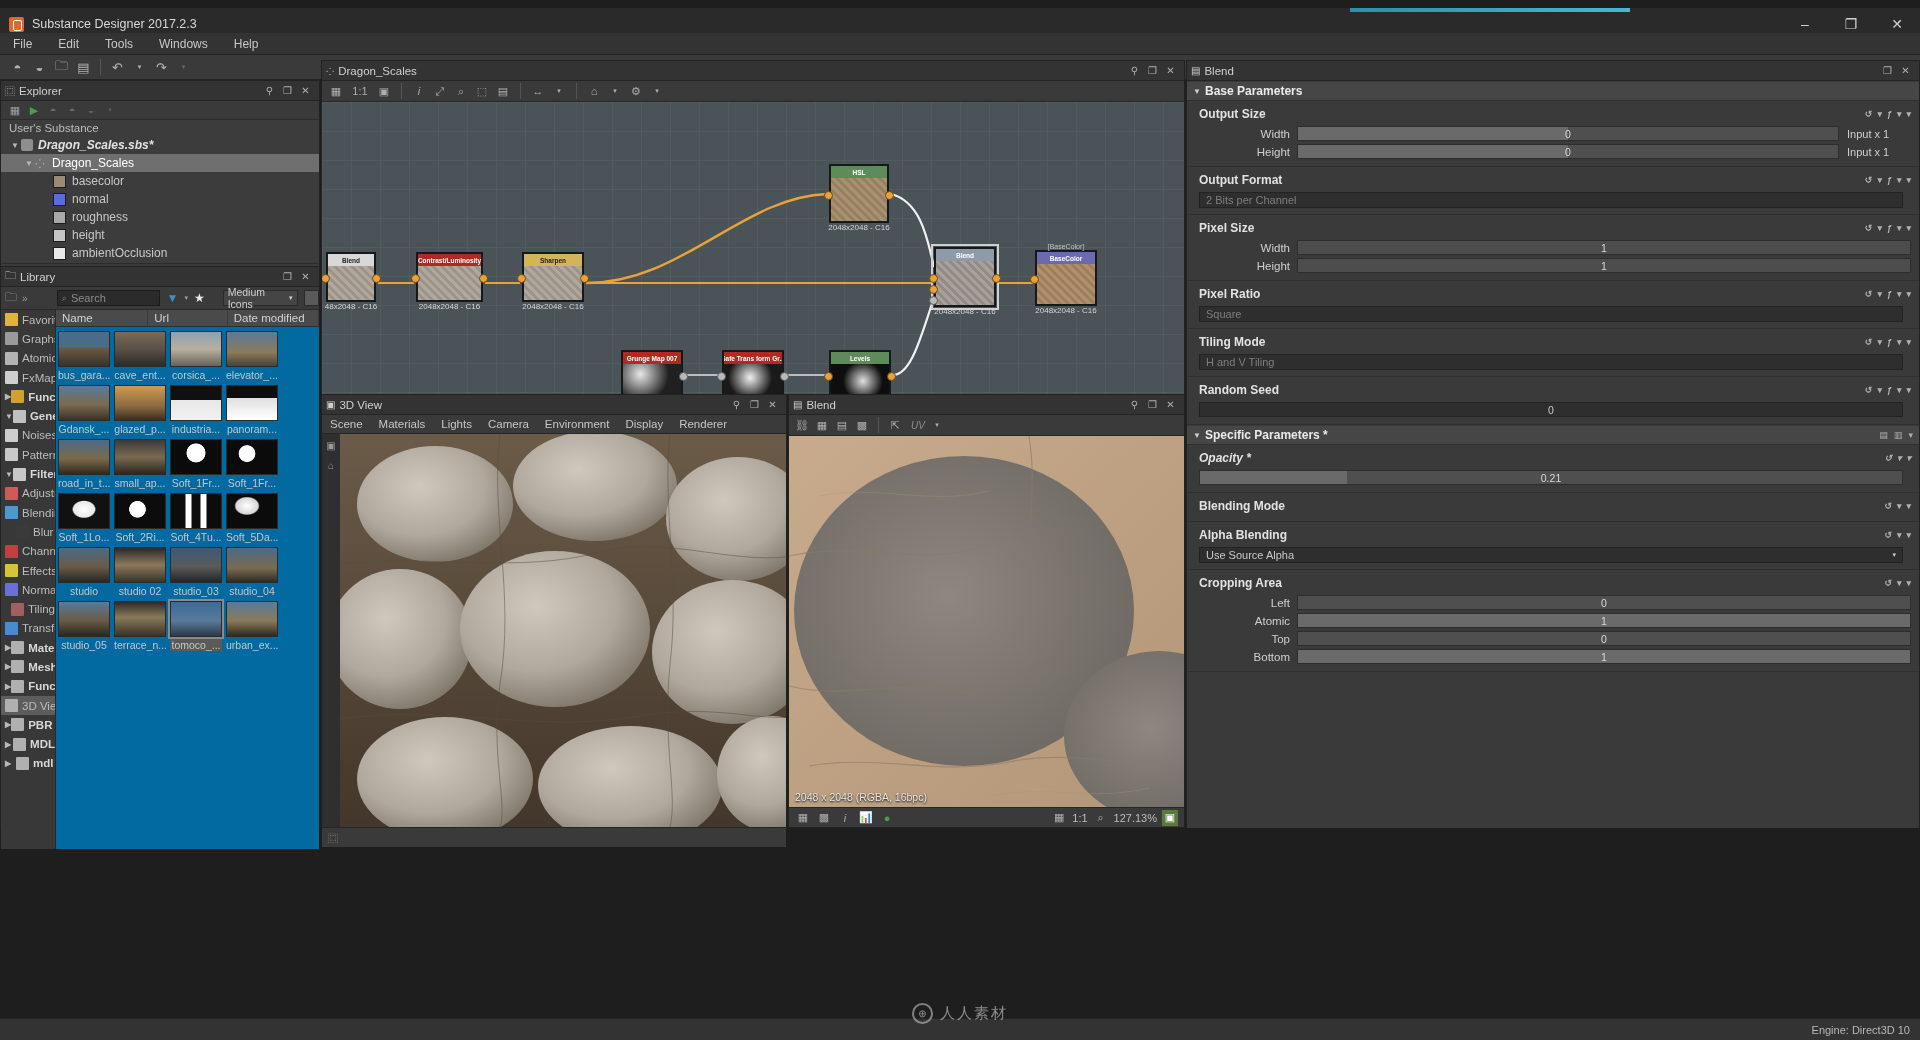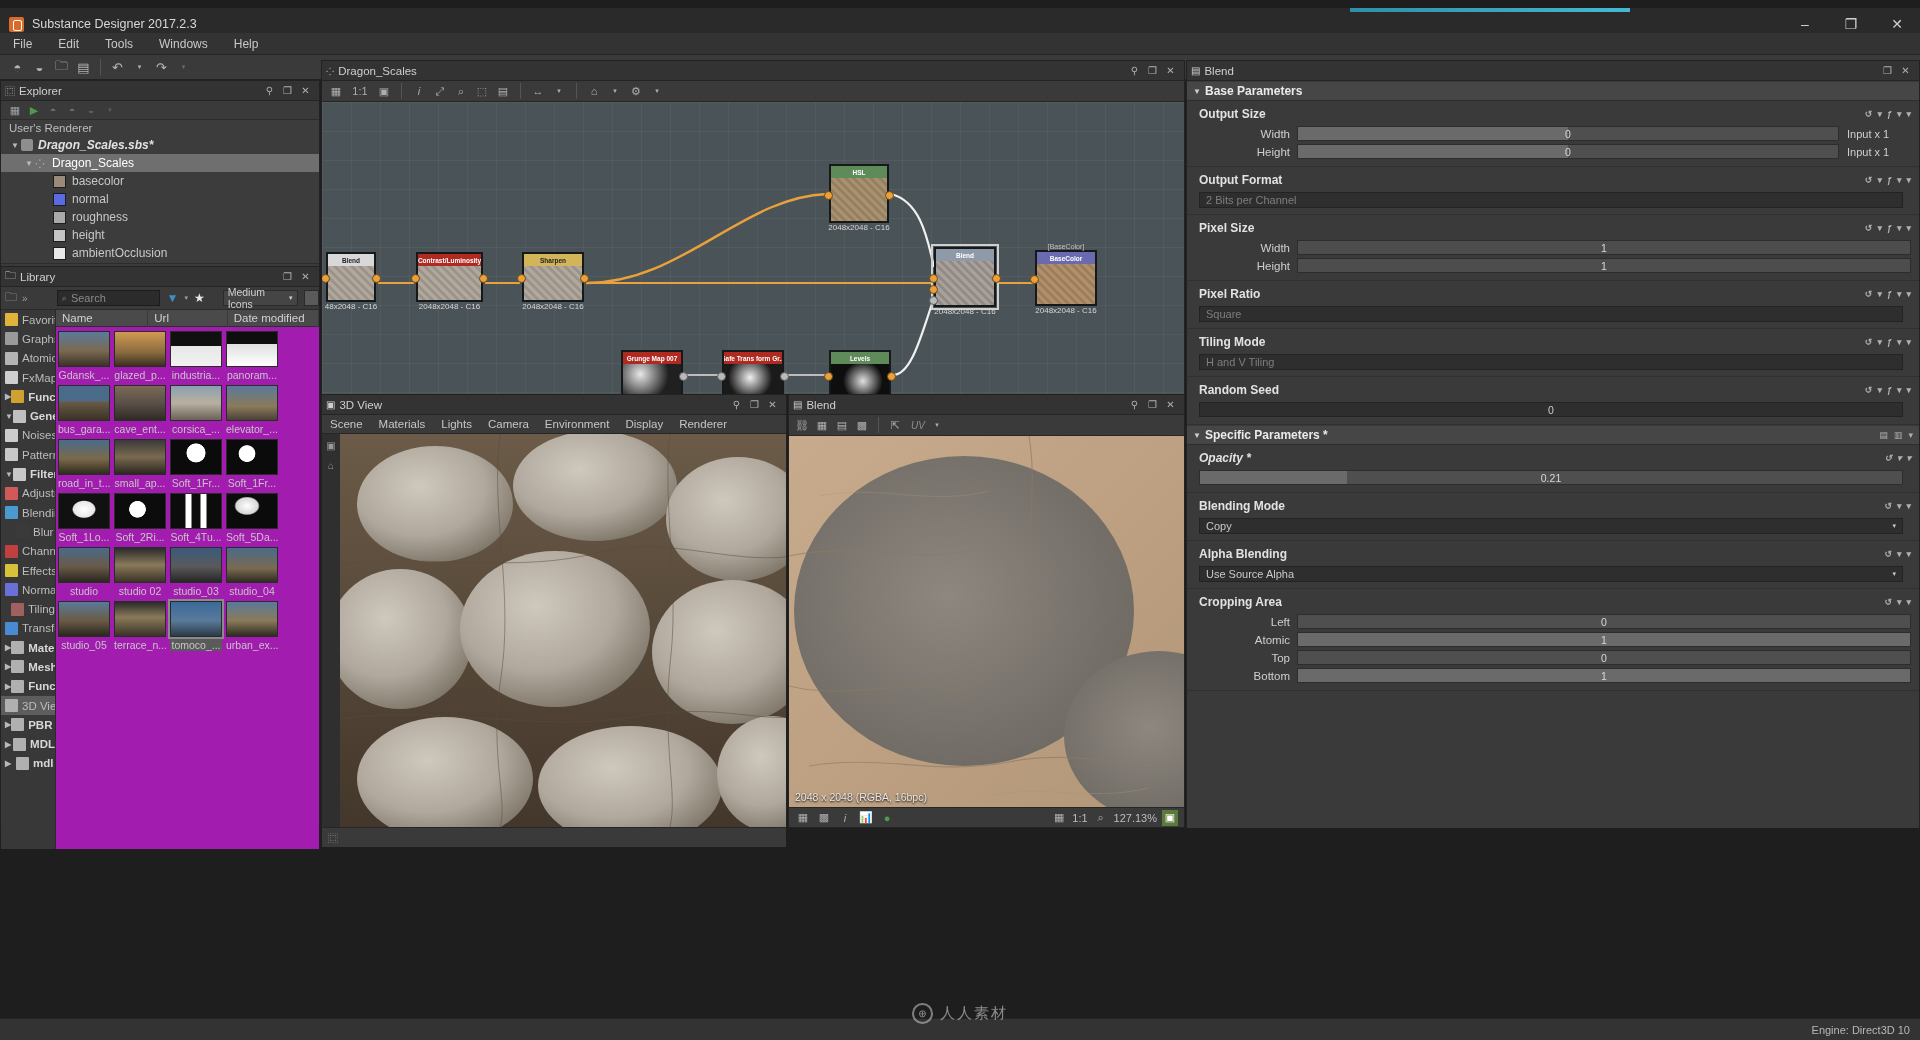--- a/index.html
+++ b/index.html
@@ -117,21 +117,21 @@
   }
   .grid-btn { width: 16px; height: 16px; background: #5a5a5a; border: 1px solid #2a2a2a; }
   .lib-main { display: flex; height: 539px; }
   .lib-cats { width: 55px; background: #383838; overflow: hidden; border-right: 1px solid #2a2a2a; }
   .cat-row { display:flex; align-items:center; height: 19.3px; padding-left: 4px; font-size: 11.5px;
              color: #bcbcbc; white-space: nowrap; overflow: hidden; }
   .cat-row.bold { font-weight: bold; color: #d8d8d8; }
   .cat-row.sel { background: #5d5d5d; }
   .cat-arrow { width: 11px; font-size: 8px; color: #b8b8b8; }
   .cat-ico { width: 13px; height: 13px; margin-right: 4px; flex: 0 0 auto; border-radius: 1px; }
-  .lib-content { flex: 1; background: #a21caf; overflow: hidden; }
+  .lib-content { flex: 1; background: #0369a1; overflow: hidden; }
   .lib-cols {
     height: 17px; background: #4a4a4a; display: flex; align-items: center;
     border-bottom: 1px solid #2e2e2e; font-size: 11.5px; color: #d2d2d2;
   }
   .lib-col { padding-left: 6px; border-right: 1px solid #3a3a3a; height: 17px; line-height: 17px; }
   .tile-grid { padding: 2px 0 0 0; }
   .tile-row { display: flex; }
   .tile { width: 52px; margin: 2px 2px; }
   .tile-img { width: 52px; height: 36px; border: 1px solid #2b2b2b; background: #222; }
   .tile-lbl { font-size: 10.5px; color: #c6c6c6; text-align: center; padding-top: 2px;
@@ -320,21 +320,21 @@
     </div>
     <div class="exp-tools">
       <span class="exp-ico" style="color:#9aa0a8;">▦</span>
       <span class="exp-ico" style="color:#4e9a4e;">▶</span>
       <span class="exp-ico" style="color:#6a6a6a;">◓</span>
       <span class="exp-ico" style="color:#6a6a6a;">◓</span>
       <span class="exp-ico" style="color:#5e5e5e;">◒</span>
       <span class="exp-ico" style="font-size:7px;color:#5e5e5e;">▾</span>
     </div>
     <div class="exp-body">
-      <div class="exp-label">User's Renderer</div>
+      <div class="exp-label">User's Substance</div>
       <div class="tree-row">
         <span class="tw">▼</span>
         <span class="pkg-ico"></span>
         <span class="pkg-name">Dragon_Scales.sbs*</span>
       </div>
       <div class="tree-row selected">
         <span class="tw" style="margin-left:14px;">▼</span>
         <span class="graph-ico"></span>
         <span>Dragon_Scales</span>
       </div>
@@ -518,52 +518,52 @@
         </div>
       <div class="lib-content">
         <div class="lib-cols">
           <div class="lib-col" style="width:93px;">Name</div>
           <div class="lib-col" style="width:80px;">Url</div>
           <div class="lib-col" style="width:92px;">Date modified</div>
         </div>
         <div class="tile-grid">
             <div class="tile-row">
               <div class="tile">
+                <div class="tile-img" style="background: linear-gradient(rgb(74, 107, 138) 0%, rgb(74, 107, 138) 45%, rgb(107, 91, 69) 46%, rgb(58, 50, 40) 100%);"></div>
+                <div class="tile-lbl">bus_gara...</div>
+              </div>
+              <div class="tile">
+                <div class="tile-img" style="background: linear-gradient(rgb(122, 106, 85) 0%, rgb(90, 80, 72) 50%, rgb(46, 42, 36) 100%);"></div>
+                <div class="tile-lbl">cave_ent...</div>
+              </div>
+              <div class="tile">
+                <div class="tile-img" style="background: linear-gradient(rgb(138, 160, 176) 0%, rgb(184, 176, 160) 50%, rgb(106, 98, 88) 100%);"></div>
+                <div class="tile-lbl">corsica_...</div>
+              </div>
+              <div class="tile">
+                <div class="tile-img" style="background: linear-gradient(rgb(90, 122, 154) 0%, rgb(138, 122, 90) 60%, rgb(74, 66, 56) 100%);"></div>
+                <div class="tile-lbl">elevator_...</div>
+              </div>
+            </div>
+            <div class="tile-row">
+              <div class="tile">
                 <div class="tile-img" style="background: linear-gradient(rgb(90, 122, 154) 0%, rgb(122, 106, 80) 55%, rgb(58, 50, 40) 100%);"></div>
                 <div class="tile-lbl">Gdansk_...</div>
               </div>
               <div class="tile">
                 <div class="tile-img" style="background: linear-gradient(rgb(208, 154, 80) 0%, rgb(138, 106, 64) 60%, rgb(58, 46, 32) 100%);"></div>
                 <div class="tile-lbl">glazed_p...</div>
               </div>
               <div class="tile">
                 <div class="tile-img" style="background: linear-gradient(rgb(16, 16, 16) 0%, rgb(16, 16, 16) 40%, rgb(232, 232, 232) 41%, rgb(240, 240, 240) 100%);"></div>
                 <div class="tile-lbl">industria...</div>
               </div>
               <div class="tile">
                 <div class="tile-img" style="background: linear-gradient(rgb(14, 14, 14) 0%, rgb(14, 14, 14) 35%, rgb(224, 224, 224) 36%, rgb(255, 255, 255) 100%);"></div>
                 <div class="tile-lbl">panoram...</div>
-              </div>
-            </div>
-            <div class="tile-row">
-              <div class="tile">
-                <div class="tile-img" style="background: linear-gradient(rgb(74, 107, 138) 0%, rgb(74, 107, 138) 45%, rgb(107, 91, 69) 46%, rgb(58, 50, 40) 100%);"></div>
-                <div class="tile-lbl">bus_gara...</div>
-              </div>
-              <div class="tile">
-                <div class="tile-img" style="background: linear-gradient(rgb(122, 106, 85) 0%, rgb(90, 80, 72) 50%, rgb(46, 42, 36) 100%);"></div>
-                <div class="tile-lbl">cave_ent...</div>
-              </div>
-              <div class="tile">
-                <div class="tile-img" style="background: linear-gradient(rgb(138, 160, 176) 0%, rgb(184, 176, 160) 50%, rgb(106, 98, 88) 100%);"></div>
-                <div class="tile-lbl">corsica_...</div>
-              </div>
-              <div class="tile">
-                <div class="tile-img" style="background: linear-gradient(rgb(90, 122, 154) 0%, rgb(138, 122, 90) 60%, rgb(74, 66, 56) 100%);"></div>
-                <div class="tile-lbl">elevator_...</div>
               </div>
             </div>
             <div class="tile-row">
               <div class="tile">
                 <div class="tile-img" style="background: linear-gradient(rgb(74, 106, 138) 0%, rgb(122, 106, 74) 55%, rgb(46, 42, 32) 100%);"></div>
                 <div class="tile-lbl">road_in_t...</div>
               </div>
               <div class="tile">
                 <div class="tile-img" style="background: linear-gradient(rgb(58, 58, 58) 0%, rgb(122, 106, 80) 50%, rgb(42, 38, 32) 100%);"></div>
                 <div class="tile-lbl">small_ap...</div>
@@ -1028,26 +1028,20 @@
           </div>
           <div class="pm-group">
             <div class="pm-grouphead">
               <span>Blending Mode</span>
               <span class="gh-right">
                 <span class="gh-ico">↺</span>
                 <span class="gh-ico">▾</span>
                 <span class="gh-ico">▾</span>
               </span>
             </div>
-            <div class="pm-row">
-              <div class="pm-combo">
-                <span>Copy</span>
-                <span style="font-size: 7px;">▾</span>
-              </div>
-            </div>
           </div>
           <div class="pm-group">
             <div class="pm-grouphead">
               <span>Alpha Blending</span>
               <span class="gh-right">
                 <span class="gh-ico">↺</span>
                 <span class="gh-ico">▾</span>
                 <span class="gh-ico">▾</span>
               </span>
             </div>

